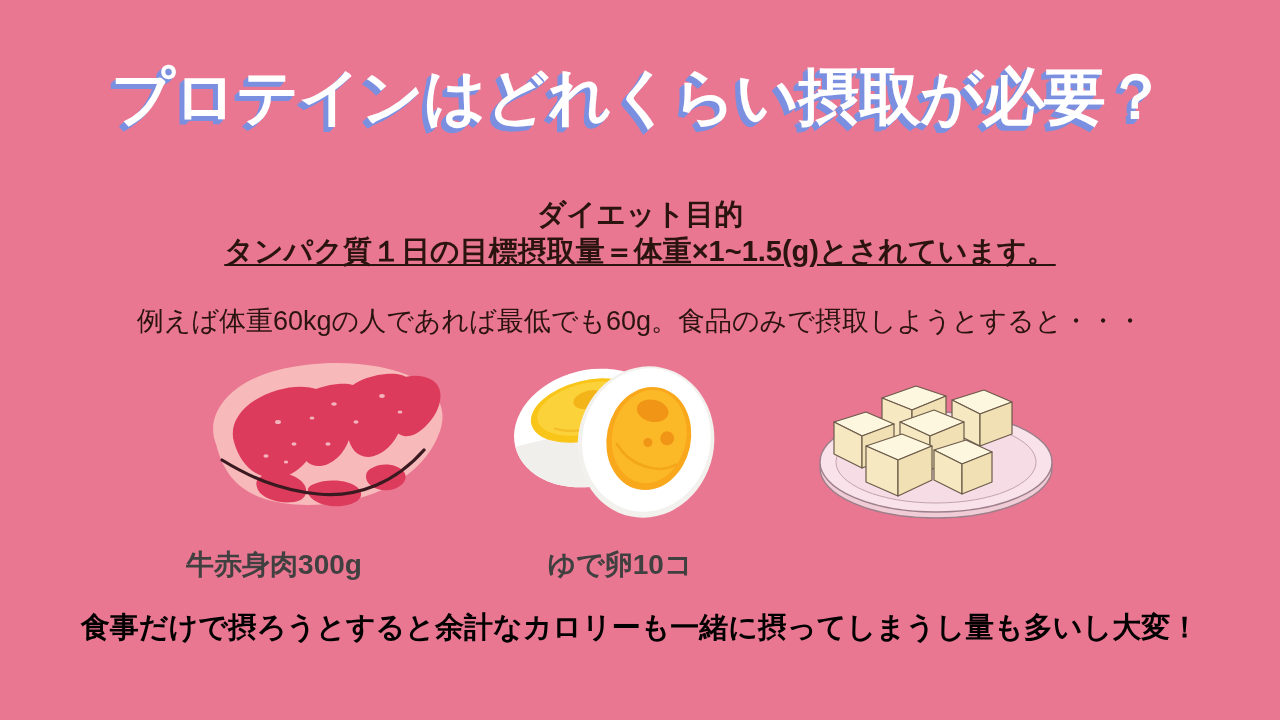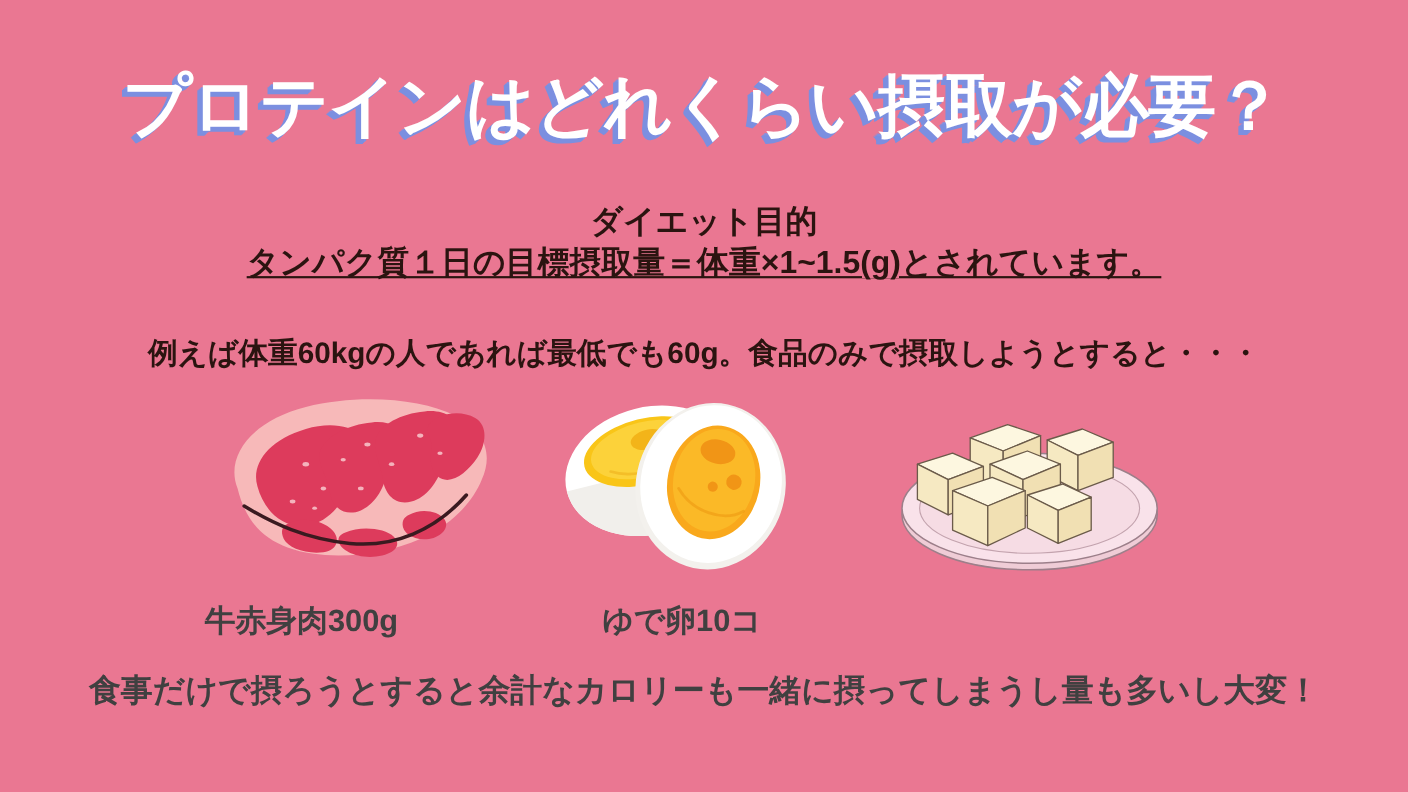--- a/index.html
+++ b/index.html
@@ -37,21 +37,21 @@
       -4px 4px 0 #7b8fe0,
       -3px 3px 0 #8093e2,
       -2px 2px 0 #8093e2;
     line-height: 1.12;
   }
 
   
   #subblock {
     position: absolute;
     left: 0;
-    top: 184px;
+    top: 196px;
     width: 1280px;
     text-align: center;
     color: #2b1410;
     font-weight: 700;
   }
   .sub-line-1 {
     font-size: 29px;
     line-height: 1.26;
     white-space: nowrap;
   }
@@ -63,21 +63,21 @@
     text-underline-offset: 3px;
     text-decoration-thickness: 2px;
   }
   #example-line {
     position: absolute;
     left: 0;
     top: 303px;
     width: 1280px;
     text-align: center;
     color: #2b1410;
-    font-weight: 700;
+    font-weight: 400;
     font-size: 27px;
     white-space: nowrap;
   }
 
   
   .food-item {
     position: absolute;
   }
   .food-label {
     position: absolute;
@@ -93,21 +93,21 @@
   #label-1 { left: 460px; }
   #label-2 { left: 795px; }
 
   
   #footer-line {
     position: absolute;
     left: 0;
     top: 608px;
     width: 1280px;
     text-align: center;
-    color: #404040;
+    color: #000000;
     font-weight: 700;
     font-size: 29px;
     white-space: nowrap;
   }
 
   svg { display: block; }
 </style>
 </head>
 <body>
 

